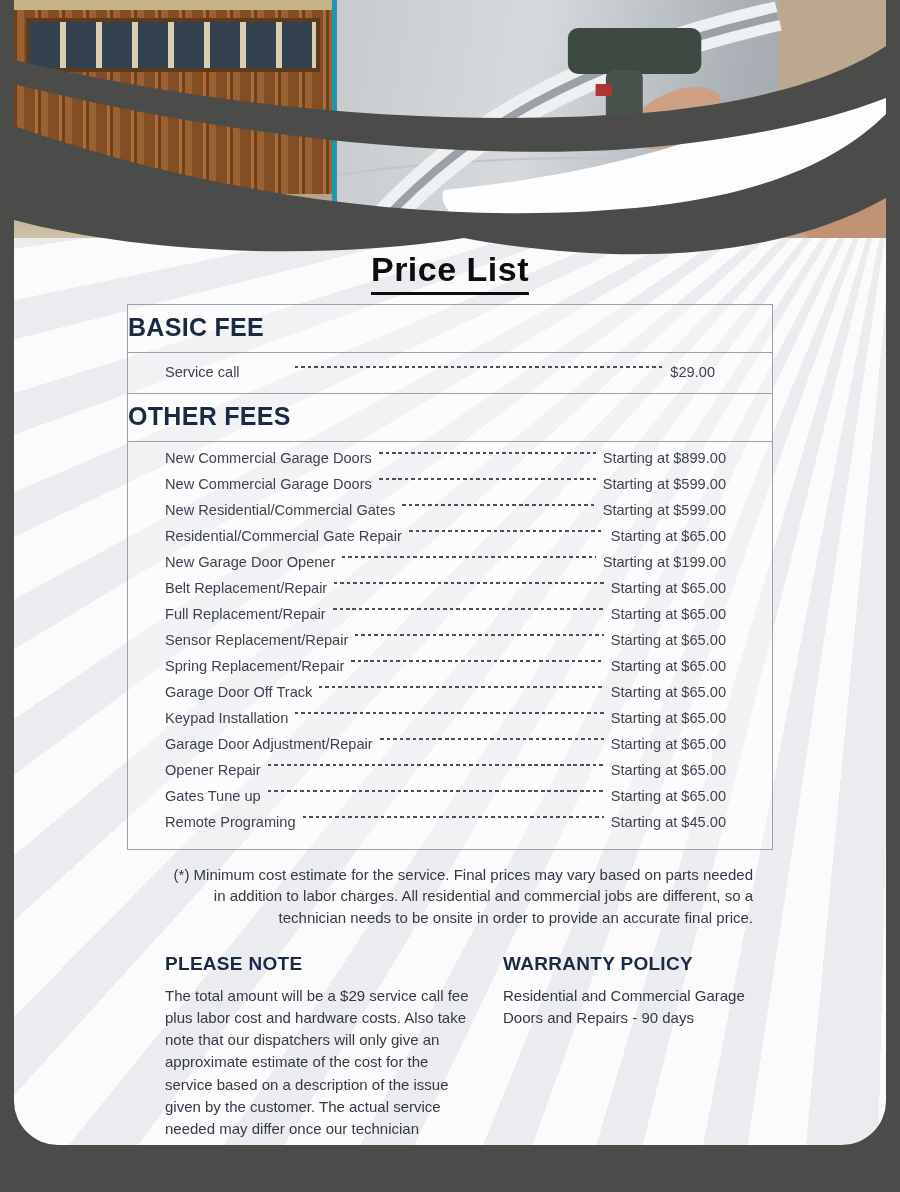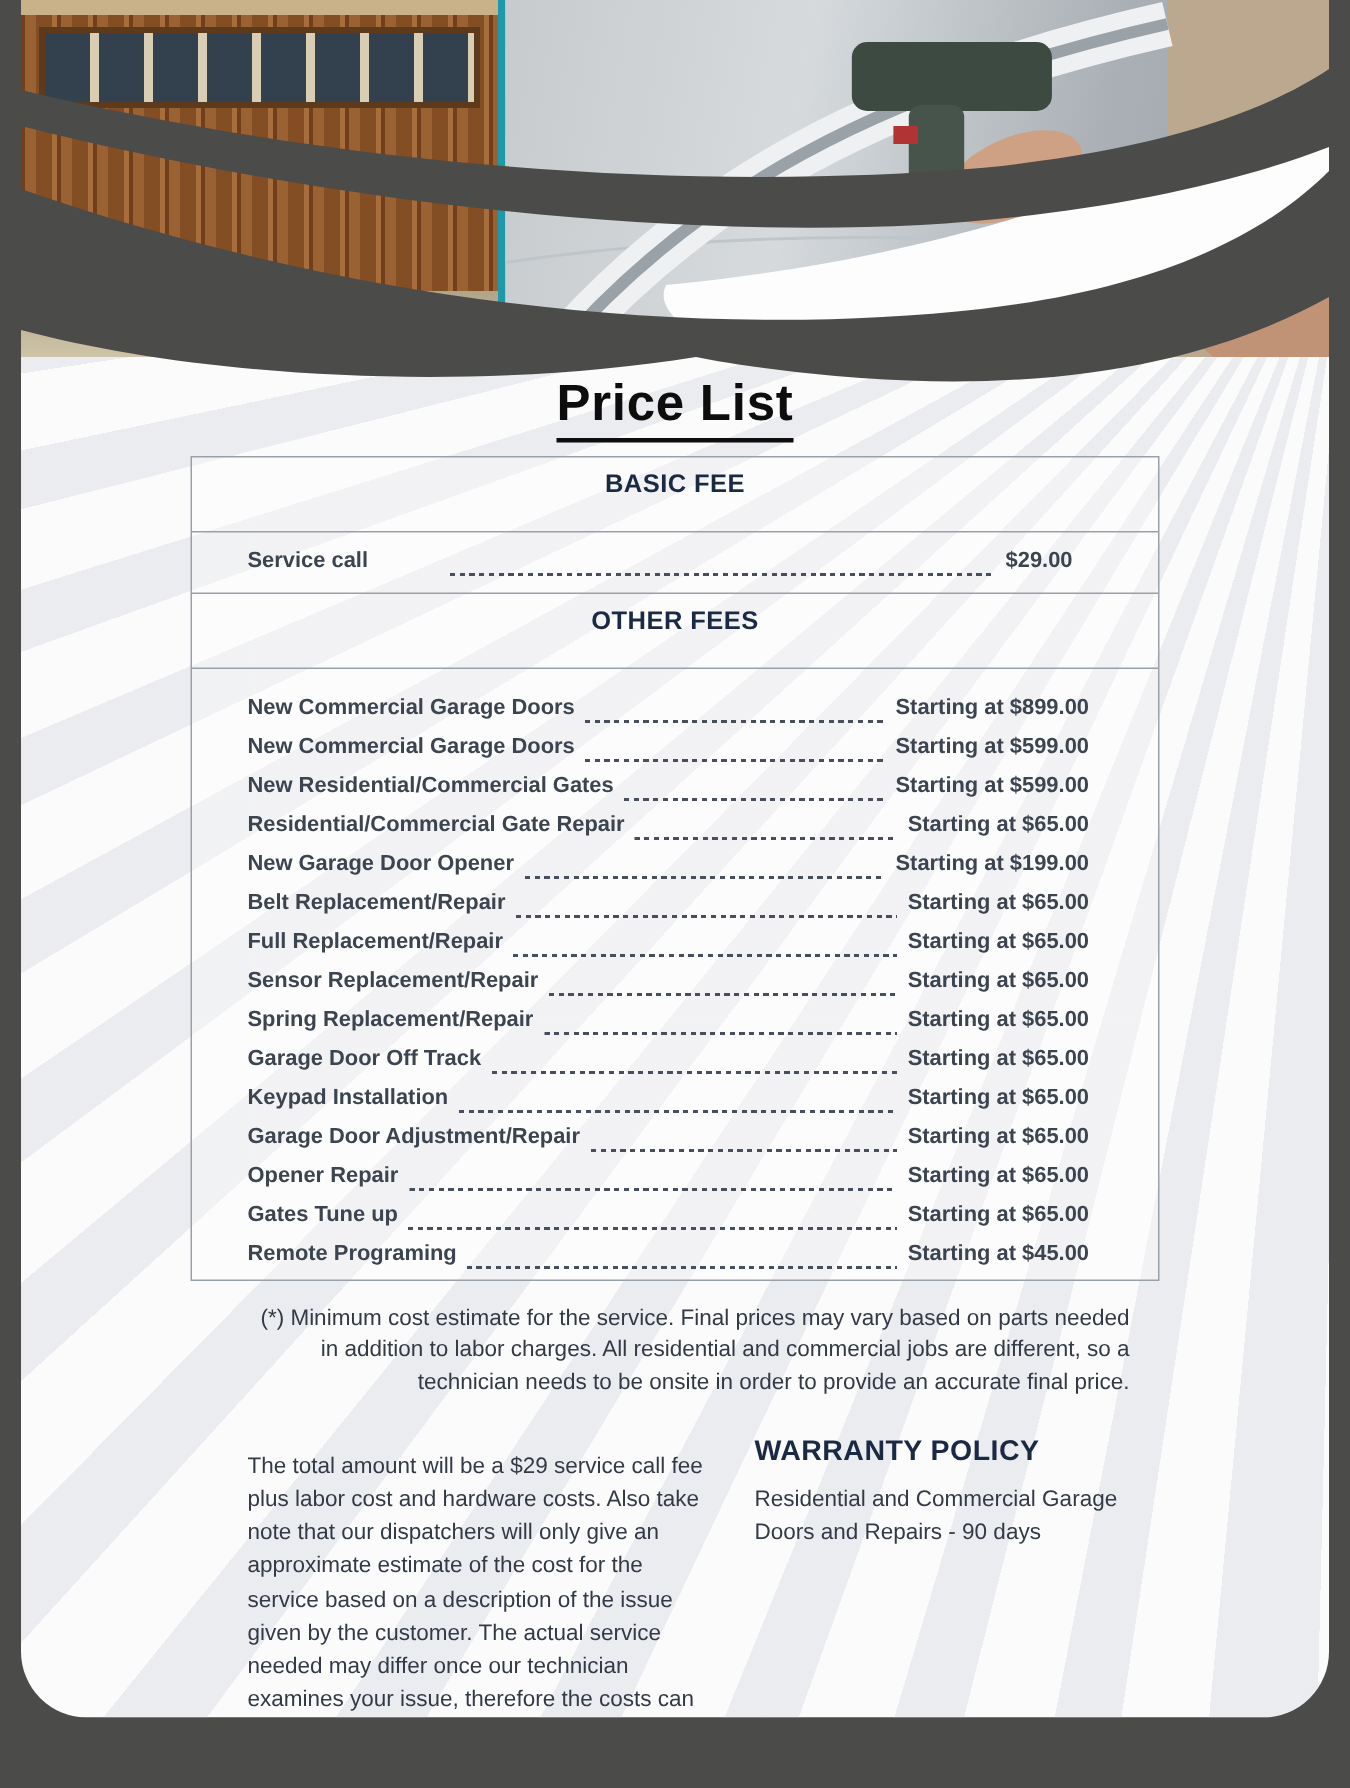--- a/index.html
+++ b/index.html
@@ -57,29 +57,29 @@
     width:fit-content; margin:12px auto 0;
     font-size:34px; font-weight:700; color:#0d0d0d; letter-spacing:0.5px;
     border-bottom:3px solid #0d0d0d; padding-bottom:3px;
   }
   .price-table {
     width:644px; margin:9px auto 0;
     border:1px solid #9aa0a7;
     background:rgba(255,255,255,0.35);
   }
   .section-header {
-    text-align:center; font-weight:700; font-size:17px; color:#1b2a44;
-    letter-spacing:0.3px; padding:8px 0 21px;
+    font-weight:700; font-size:25px; color:#1b2a44;
+    letter-spacing:0.3px; padding:8px 0 10px;
     border-bottom:1px solid #9aa0a7;
   }
   .section-rows { border-bottom:1px solid #9aa0a7; }
   .section-rows:last-child { border-bottom:none; }
   .section-rows.s0 { padding:11px 57px 13px 37px; }
   .section-rows.s1 { padding:8px 46px 9px 37px; }
-  .fee-row { display:flex; align-items:flex-end; font-size:14.6px; color:#3c4450;font-weight:bold; }
+  .fee-row { display:flex; align-items:flex-start; font-size:14.6px; color:#3c4450; }
   .s1 .fee-row { height:26px; }
   .fee-label { white-space:nowrap; }
   .fee-price { white-space:nowrap; }
   .leader {
     flex:1; height:2px; margin:0 7px; transform:translateY(2px);
     background-image:repeating-linear-gradient(90deg,#474e5c 0 3.5px,rgba(0,0,0,0) 3.5px 6.5px);
   }
   .s0 .leader { margin-left:55px; }
   .footnote {
     margin:14px auto 0; width:588px; margin-left:151px;
@@ -216,20 +216,21 @@
             <span class="leader"></span>
             <span class="fee-price">Starting at $45.00</span>
           </div>
         </div>
       </div>
 
     <div class="footnote">(*) Minimum cost estimate for the service. Final prices may vary based on parts needed in addition to labor charges. All residential and commercial jobs are different, so a technician needs to be onsite in order to provide an accurate final price.</div>
 
     <div class="bottom-cols">
       <div class="col-note">
+        <div class="col-heading">PLEASE NOTE</div>
         <div class="col-body">The total amount will be a $29 service call fee plus labor cost and hardware costs. Also take note that our dispatchers will only give an approximate estimate of the cost for the service based on a description of the issue given by the customer. The actual service needed may differ once our technician examines your issue, therefore the costs can vary.</div>
       </div>
       <div class="col-warranty">
         <div class="col-heading">WARRANTY POLICY</div>
         <div class="col-body">Residential and Commercial Garage Doors and Repairs - 90 days</div>
       </div>
     </div>
   </div>
 
 </div>

